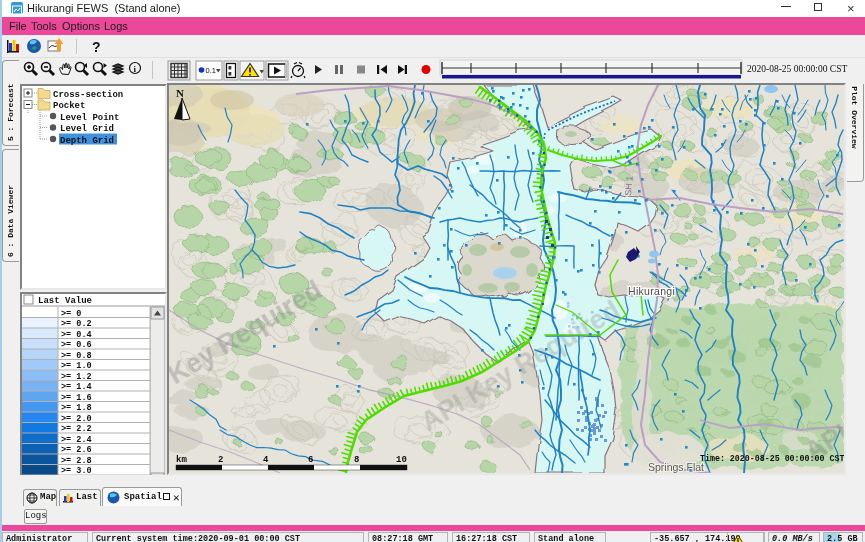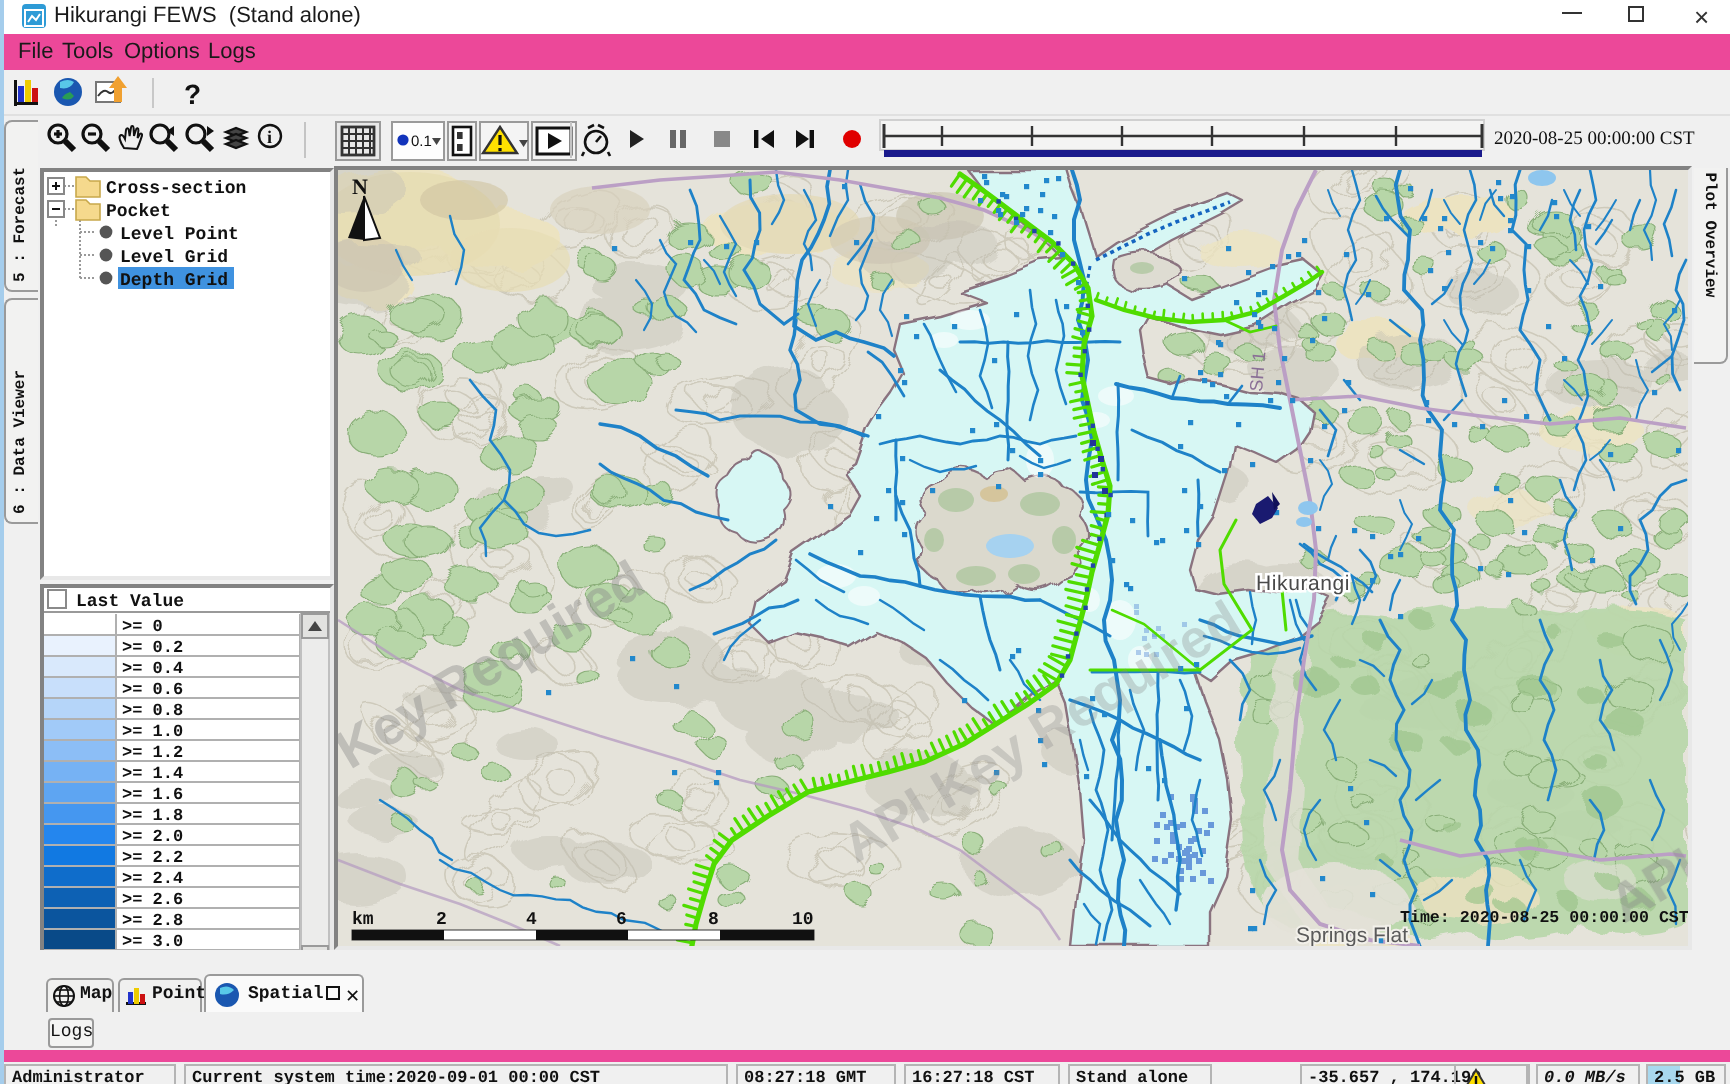--- a/index.html
+++ b/index.html
@@ -1603,21 +1603,21 @@
       </svg>
       <span style="position:absolute;left:16px;top:2px;">Map</span>
     </div>
   <div class="btab" style="left:59px; width:42px;">
       <svg width="12" height="12" style="position:absolute;left:2px;top:2px;">
         <rect x="1" y="9" width="10" height="1.5" fill="#111"></rect>
         <rect x="2" y="4" width="2.5" height="6" fill="#2233cc"></rect>
         <rect x="5" y="2" width="2.5" height="8" fill="#eecc00"></rect>
         <rect x="8" y="5" width="2.5" height="5" fill="#cc1111"></rect>
       </svg>
-      <span style="position:absolute;left:16px;top:2px;">Point</span>
+      <span style="position:absolute;left:16px;top:2px;">Last</span>
     </div>
   <div class="btab" style="left:102px; width:80px; top:12px; height:19px; background:#fafafa;">
       <svg width="13" height="13" style="position:absolute;left:4px;top:3px;">
         <circle cx="6.5" cy="6.5" r="6" fill="#1a57b0"></circle>
         <path d="M3,3 q4,-2 7,1 q-3,3 -7,2 z" fill="#5fd5ee" opacity=".9"></path>
       </svg>
       <span style="position:absolute;left:21px;top:4px;">Spatial</span>
     <span style="position:absolute;left:60px;top:1px;width:7px;height:7px;border:1.5px solid #111;margin-top:4px;"></span>
     <span style="position:absolute;left:70px;top:3px;font-size:11px;">✕</span>
   </div>

